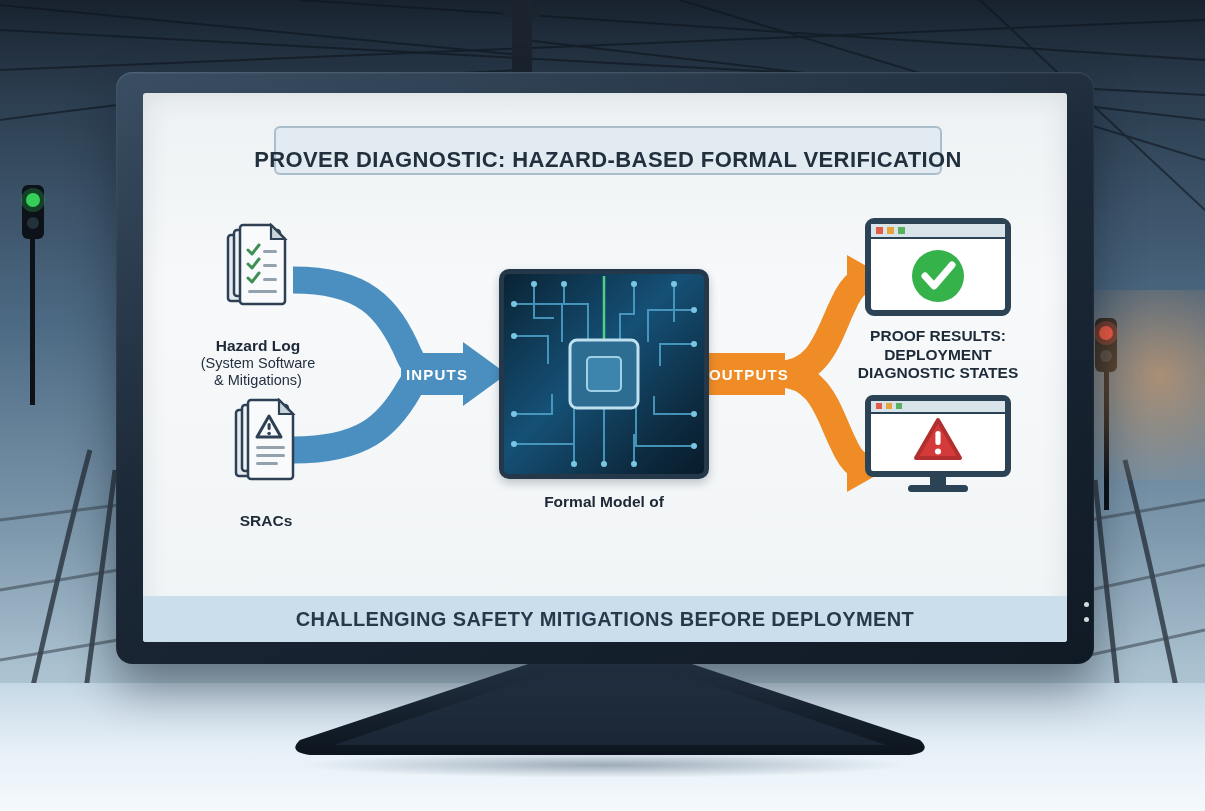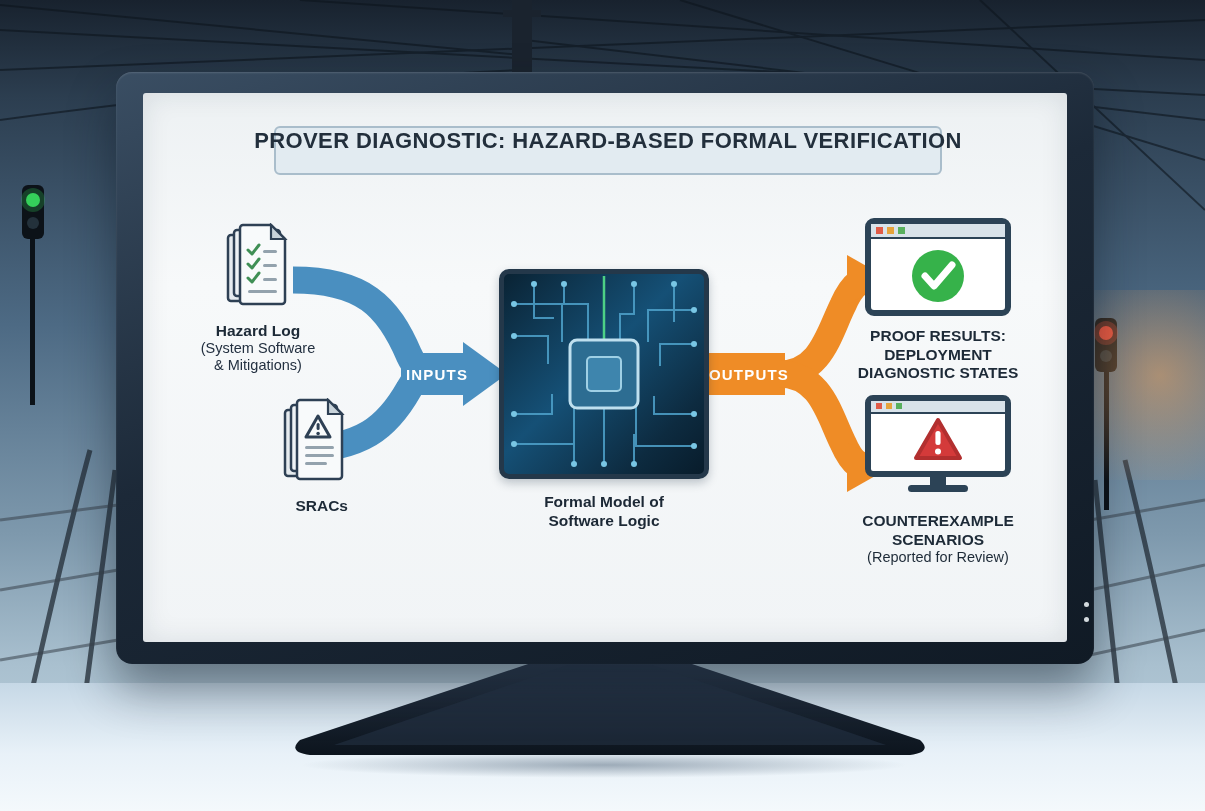--- a/index.html
+++ b/index.html
@@ -23,28 +23,28 @@
     background:linear-gradient(160deg,#3a4e63,#1c2938 45%,#101a25);
     box-shadow:0 24px 48px rgba(10,20,30,.45), inset 0 1px 2px rgba(255,255,255,.15);}
   .screen{position:absolute;left:27px;top:21px;width:924px;height:549px;overflow:hidden;
     border-radius:3px;
     background:linear-gradient(180deg,#edf1f3,#f7f9fa 35%,#f1f4f6);
     box-shadow:inset 0 0 28px rgba(20,40,60,.10);}
   .bezel-dot{position:absolute;width:5px;height:5px;border-radius:50%;background:#e9eff3;opacity:.9;}
   
   .title-box{position:absolute;left:131px;top:33px;width:664px;height:45px;
     background:#e2ebf1;border:2px solid #a9bdcb;border-radius:6px;
-    display:flex;align-items:flex-start;justify-content:center;}
+    display:flex;align-items:flex-end;justify-content:center;}
   .title-box span{font-size:22px;font-weight:700;color:#222f3c;letter-spacing:.4px;white-space:nowrap;}
   .arrows{position:absolute;left:0;top:0;}
   .arrow-label{font-size:15px;font-weight:700;letter-spacing:1.2px;fill:#ffffff;}
   .input-item,.output-item{position:absolute;text-align:center;color:#1d2a37;}
   .input-item{width:180px;}
   .output-item{width:210px;}
-  .item-title{font-size:15.5px;font-weight:700;line-height:1.18;margin-top:7px;}
+  .item-title{font-size:15.5px;font-weight:700;line-height:1.18;margin-top:22px;}
   .item-sub{font-size:14.5px;font-weight:500;line-height:1.18;color:#233040;}
   .out-line{font-size:15.5px;font-weight:700;line-height:1.2;}
   .out-sub{font-size:14.5px;font-weight:500;line-height:1.2;}
   .chip{position:absolute;left:356px;top:176px;width:200px;height:200px;
     border:5px solid #24384a;border-radius:10px;
     background:linear-gradient(135deg,#0a2334,#155076 45%,#0d2b40 80%,#081c2b);
     box-shadow:0 4px 10px rgba(20,40,60,.25);}
   .chip svg{position:absolute;inset:0;}
   .chip-caption{position:absolute;left:331px;top:400px;width:260px;text-align:center;}
   .chip-caption div{font-size:15.5px;font-weight:700;color:#1c2835;line-height:1.2;}
@@ -162,21 +162,21 @@
           <rect x="38" y="55" width="14" height="3" rx="1.5" fill="#93a2ad"></rect>
           <rect x="23" y="67" width="29" height="3" rx="1.5" fill="#93a2ad"></rect>
         </svg>
         <div class="item-title">Hazard Log</div>
         <div class="item-sub">
           <div>(System Software</div>
           <div>&amp; Mitigations)</div>
         </div>
       </div>
 
-      <div class="input-item" style="left:25px;top:305px;text-align:right;">
+      <div class="input-item" style="left:33px;top:305px;">
         <svg width="66" height="88" viewBox="0 0 66 88">
           <rect x="3" y="12" width="46" height="66" rx="3" fill="#e6ebef" stroke="#2e4054" stroke-width="2.5"></rect>
           <rect x="9" y="7" width="46" height="66" rx="3" fill="#eef2f5" stroke="#2e4054" stroke-width="2.5"></rect>
           <path d="M18,2 h28 l14,14 v62 a3,3 0 0 1 -3,3 h-39 a3,3 0 0 1 -3,-3 v-73 a3,3 0 0 1 3,-3 z" fill="#f8fafb" stroke="#2e4054" stroke-width="2.5"></path>
           <path d="M46,2 l14,14 h-14 z" fill="#c8d3da" stroke="#2e4054" stroke-width="2.2"></path>
           <path d="M36,18 L48,39 H24 Z" fill="none" stroke="#2e4054" stroke-width="3" stroke-linejoin="round"></path>
           <rect x="34.6" y="25" width="3" height="7" rx="1.5" fill="#2e4054"></rect>
           <circle cx="36.1" cy="35.5" r="1.8" fill="#2e4054"></circle>
           <rect x="23" y="48" width="29" height="3" rx="1.5" fill="#93a2ad"></rect>
           <rect x="23" y="56" width="29" height="3" rx="1.5" fill="#93a2ad"></rect>
@@ -221,21 +221,20 @@
             <circle cx="60" cy="10" r="3"></circle>
               <circle cx="130" cy="10" r="3"></circle>
               <circle cx="100" cy="190" r="3"></circle>
           </g>
           <rect x="66" y="66" width="68" height="68" rx="7" fill="#2d6d92" stroke="#bfe0ef" stroke-width="3"></rect>
           <rect x="83" y="83" width="34" height="34" rx="4" fill="#3e85ad" stroke="#9fd0e5" stroke-width="2"></rect>
         </svg>
       </div>
       <div class="chip-caption">
         <div>Formal Model of</div>
-        <div>Software Logic</div>
       </div>
 
       <div class="output-item" style="left:690px;top:124px;">
         <svg width="148" height="100" viewBox="0 0 148 100">
           <rect x="4" y="4" width="140" height="92" rx="6" fill="#ffffff" stroke="#2c4356" stroke-width="6"></rect>
           <rect x="7" y="7" width="134" height="14" fill="#d9e3ea"></rect>
           <line x1="7" y1="21" x2="141" y2="21" stroke="#2c4356" stroke-width="2"></line>
           <rect x="12" y="10" width="7" height="7" fill="#e05c48"></rect>
           <rect x="23" y="10" width="7" height="7" fill="#e6a43c"></rect>
           <rect x="34" y="10" width="7" height="7" fill="#59b05e"></rect>
@@ -256,27 +255,25 @@
           <line x1="7" y1="19" x2="141" y2="19" stroke="#2c4356" stroke-width="2"></line>
           <rect x="12" y="9" width="6" height="6" fill="#e05c48"></rect>
           <rect x="22" y="9" width="6" height="6" fill="#e6a43c"></rect>
           <rect x="32" y="9" width="6" height="6" fill="#59b05e"></rect>
           <path d="M74,26 L96,64 H52 Z" fill="#d43a3a" stroke="#b22f2f" stroke-width="4" stroke-linejoin="round"></path>
           <rect x="71.4" y="37" width="5.2" height="14" rx="2.5" fill="#ffffff"></rect>
           <circle cx="74" cy="57.5" r="3" fill="#ffffff"></circle>
           <rect x="66" y="80" width="16" height="11" fill="#2c4356"></rect>
           <rect x="44" y="91" width="60" height="7" rx="3.5" fill="#2c4356"></rect>
         </svg>
-        <div style="margin-top:8px;">
-          <div class="out-line">COUNTEREXAMPLE</div>
-          <div class="out-line">SCENARIOS</div>
-          <div class="out-sub">(Reported for Review)</div>
-        </div>
-      </div>
-
+      </div>
+
+      <div class="screen-footer">
+        <span>CHALLENGING SAFETY MITIGATIONS BEFORE DEPLOYMENT</span>
+      </div>
 
     </div>
 
     <div class="bezel-dot" style="left:968px;top:530px;"></div>
     <div class="bezel-dot" style="left:968px;top:545px;"></div>
   </div>
 
 </div>
 
 </body></html>

